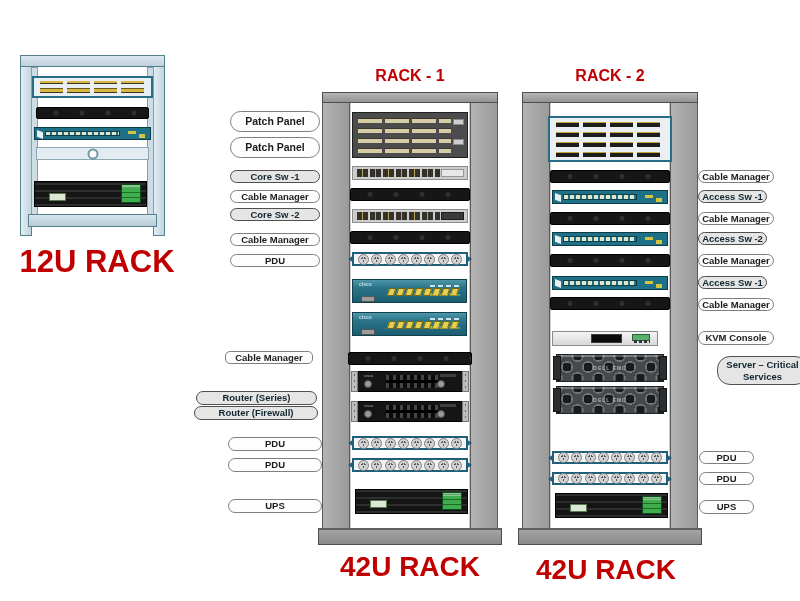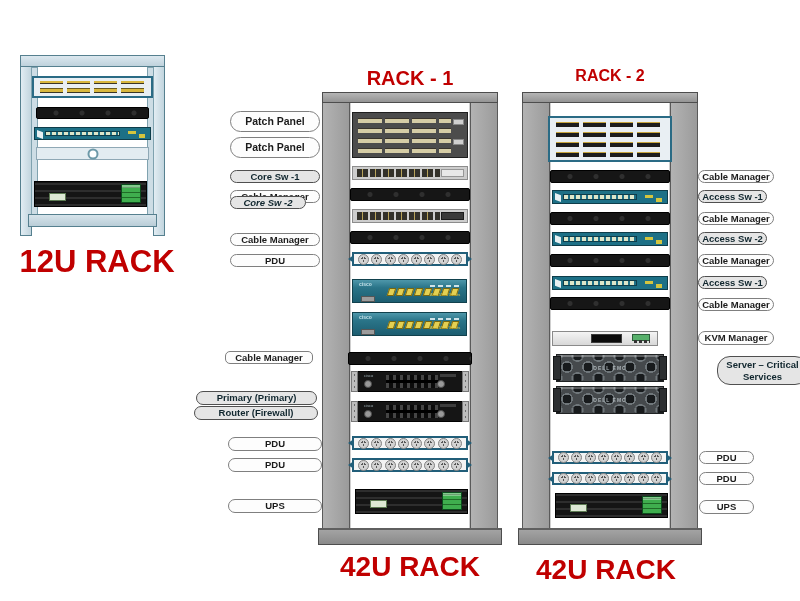--- a/index.html
+++ b/index.html
@@ -157,21 +157,21 @@
     <div class="dev blank-panel" style="left:36px;top:147px;width:113px;height:13px;"></div>
     <div class="dev ups" style="left:34px;top:181px;width:113px;height:26px;">
       <span class="lcd"></span>
       <span class="badge"></span>
     </div>
 
     <div class="red-title" style="left:12px;top:244px;width:170px;font-size:31px;">12U RACK</div>
   </div>
 
   <div>
-    <div class="red-title" style="left:322px;top:67px;width:176px;font-size:20px;">RACK - 1</div>
+    <div class="red-title" style="left:322px;top:67px;width:176px;font-size:16px;">RACK - 1</div>
 
     <div class="abs r-inner" style="left:350px;top:102px;width:120px;height:427px;"></div>
     <div class="abs r-post" style="left:322px;top:99px;width:28px;height:430px;"></div>
     <div class="abs r-post" style="left:470px;top:99px;width:28px;height:430px;"></div>
     <div class="abs r-top" style="left:322px;top:92px;width:176px;height:11px;"></div>
     <div class="abs r-bottom" style="left:318px;top:528px;width:184px;height:17px;"></div>
 
     <div class="dev pp-dark" style="left:352px;top:112px;width:116px;height:46px;">
       <div class="grid"></div>
       <span class="tag" style="top:6px;"></span>
@@ -283,25 +283,25 @@
       <span class="badge"></span>
     </div>
 
     <div class="red-title" style="left:322px;top:551px;width:176px;font-size:28px;">42U RACK</div>
   </div>
 
   <div class="pill tall" style="left:230px;top:111px;width:90px;height:21px;">Patch Panel</div>
   <div class="pill tall" style="left:230px;top:137px;width:90px;height:21px;">Patch Panel</div>
   <div class="pill blue" style="left:230px;top:170px;width:90px;height:13px;">Core Sw -1</div>
   <div class="pill" style="left:230px;top:190px;width:90px;height:13px;">Cable Manager</div>
-  <div class="pill blue" style="left:230px;top:196px;width:76px;height:13px;font-style:italic;">Core Sw -2</div>
+  <div class="pill blue" style="left:230px;top:208px;width:90px;height:13px;">Core Sw -2</div>
   <div class="pill" style="left:230px;top:233px;width:90px;height:13px;">Cable Manager</div>
   <div class="pill" style="left:230px;top:254px;width:90px;height:13px;">PDU</div>
   <div class="pill rect" style="left:225px;top:351px;width:88px;height:13px;">Cable Manager</div>
-  <div class="pill blue" style="left:196px;top:391px;width:121px;height:14px;">Primary (Primary)</div>
+  <div class="pill blue" style="left:196px;top:391px;width:121px;height:14px;">Router (Series)</div>
   <div class="pill blue" style="left:194px;top:406px;width:124px;height:14px;">Router (Firewall)</div>
   <div class="pill" style="left:228px;top:437px;width:94px;height:14px;">PDU</div>
   <div class="pill" style="left:228px;top:458px;width:94px;height:14px;">PDU</div>
   <div class="pill" style="left:228px;top:499px;width:94px;height:14px;">UPS</div>
 
   <div>
     <div class="red-title" style="left:522px;top:67px;width:176px;font-size:16px;">RACK - 2</div>
 
     <div class="abs r-inner" style="left:550px;top:102px;width:120px;height:427px;"></div>
     <div class="abs r-post" style="left:522px;top:99px;width:28px;height:430px;"></div>
@@ -375,19 +375,19 @@
     <div class="red-title" style="left:514px;top:554px;width:184px;font-size:28px;">42U RACK</div>
   </div>
 
   <div class="pill" style="left:698px;top:170px;width:76px;height:13px;">Cable Manager</div>
   <div class="pill blue" style="left:698px;top:190px;width:69px;height:13px;">Access Sw -1</div>
   <div class="pill" style="left:698px;top:212px;width:76px;height:13px;">Cable Manager</div>
   <div class="pill blue" style="left:698px;top:232px;width:69px;height:13px;">Access Sw -2</div>
   <div class="pill" style="left:698px;top:254px;width:76px;height:13px;">Cable Manager</div>
   <div class="pill blue" style="left:698px;top:276px;width:69px;height:13px;">Access Sw -1</div>
   <div class="pill" style="left:698px;top:298px;width:76px;height:13px;">Cable Manager</div>
-  <div class="pill" style="left:698px;top:331px;width:76px;height:14px;">KVM Manager</div>
+  <div class="pill" style="left:698px;top:331px;width:76px;height:14px;">KVM Console</div>
   <div class="pill blue two-line" style="left:698px;top:356px;width:91px;height:29px;">Server – Critical Services</div>
   <div class="pill" style="left:699px;top:451px;width:55px;height:13px;">PDU</div>
   <div class="pill" style="left:699px;top:472px;width:55px;height:13px;">PDU</div>
   <div class="pill" style="left:699px;top:500px;width:55px;height:14px;">UPS</div>
 
 </div>
 
 </body></html>

